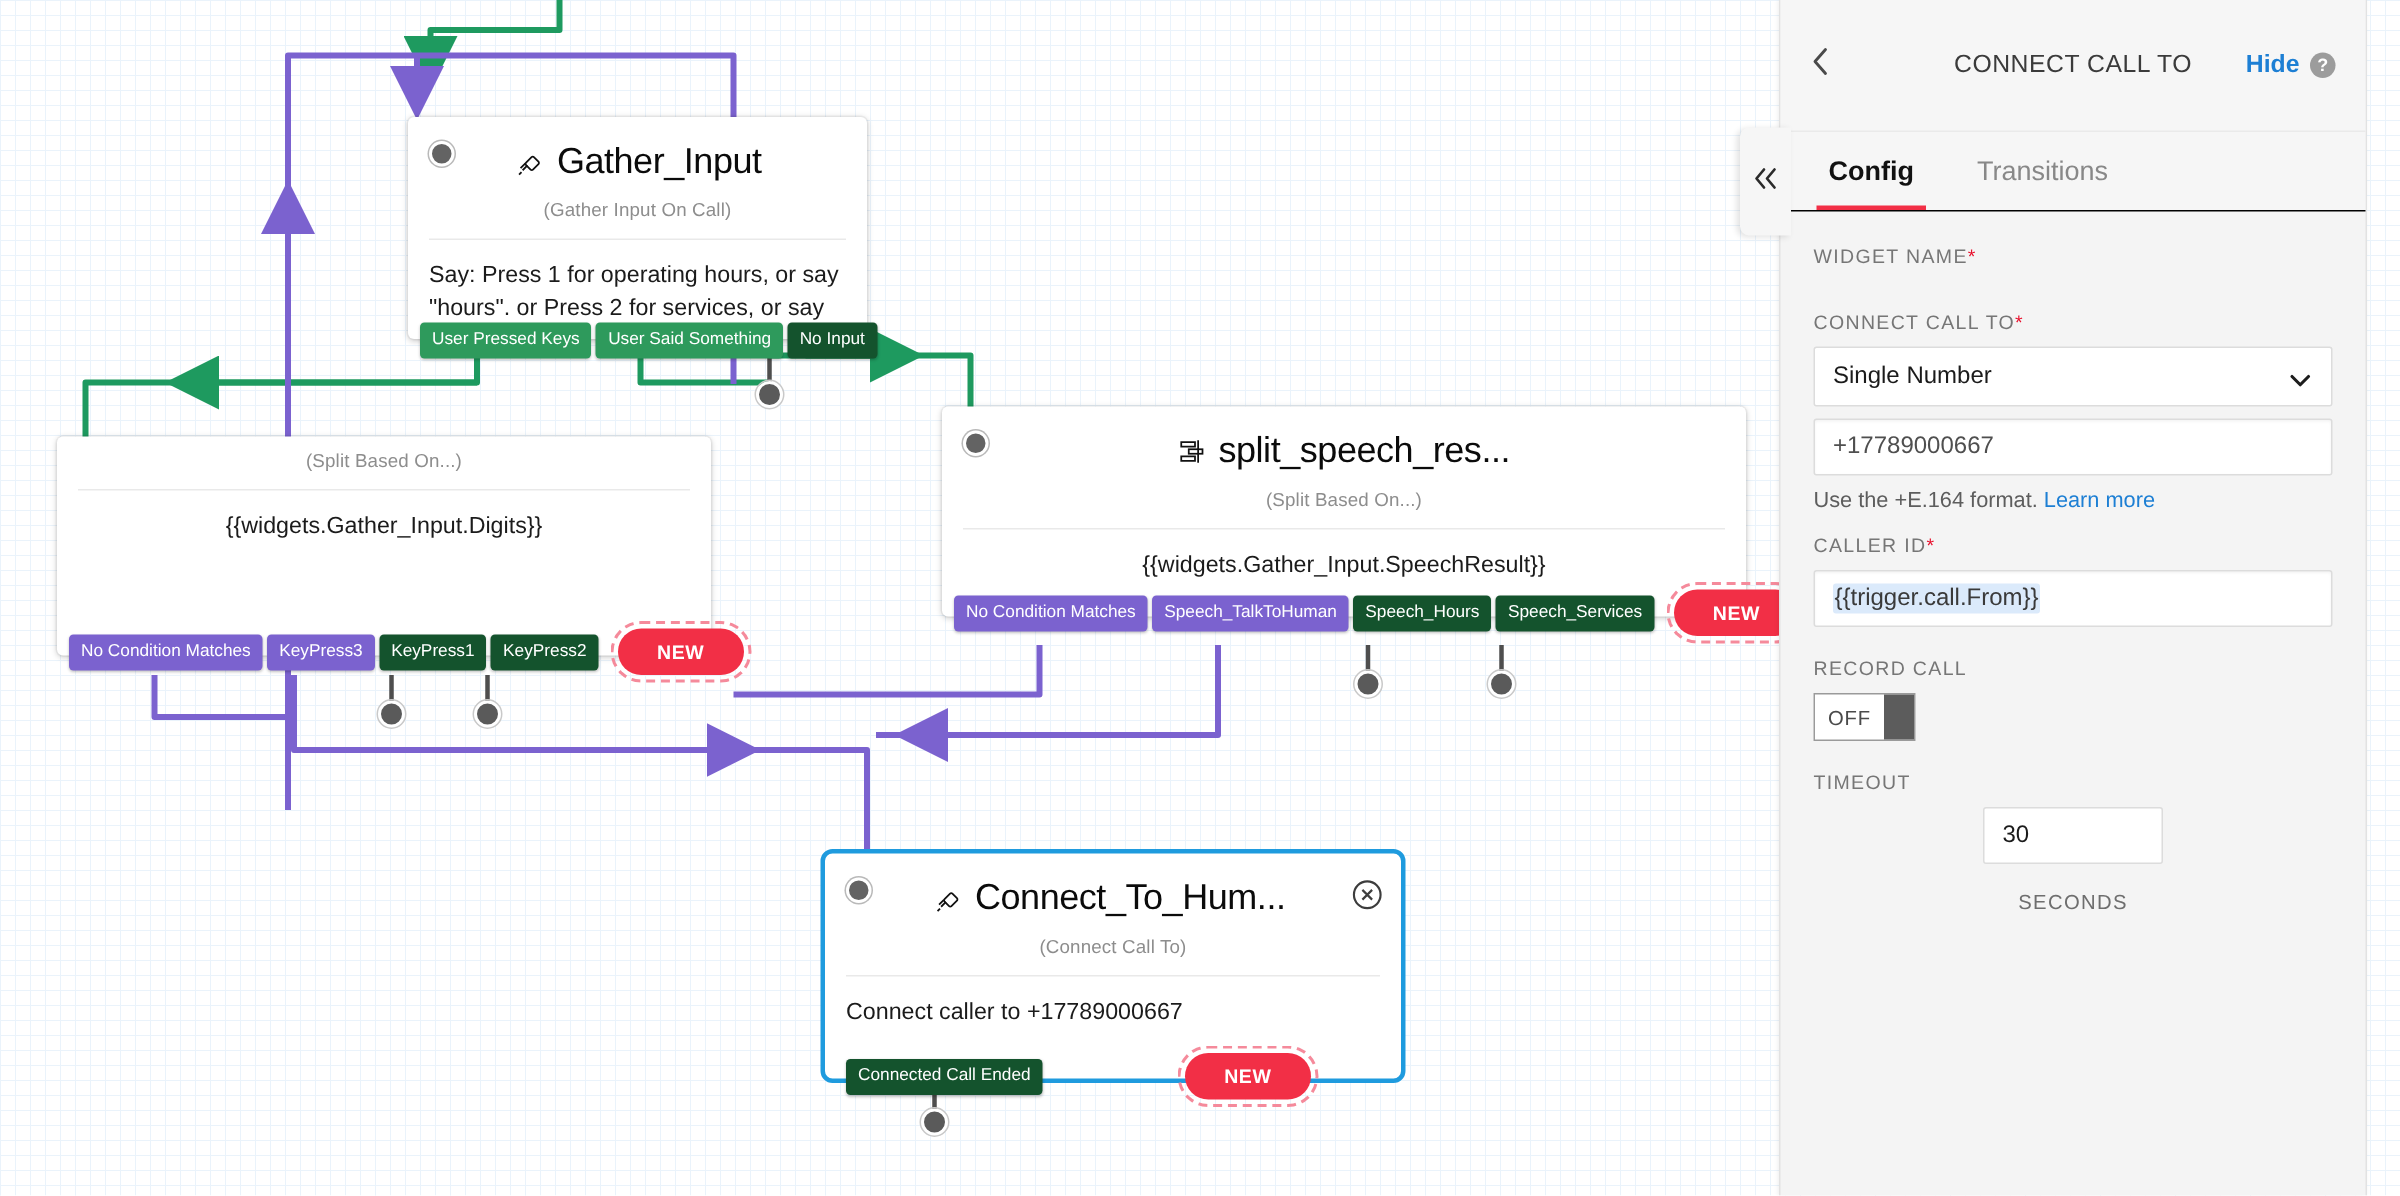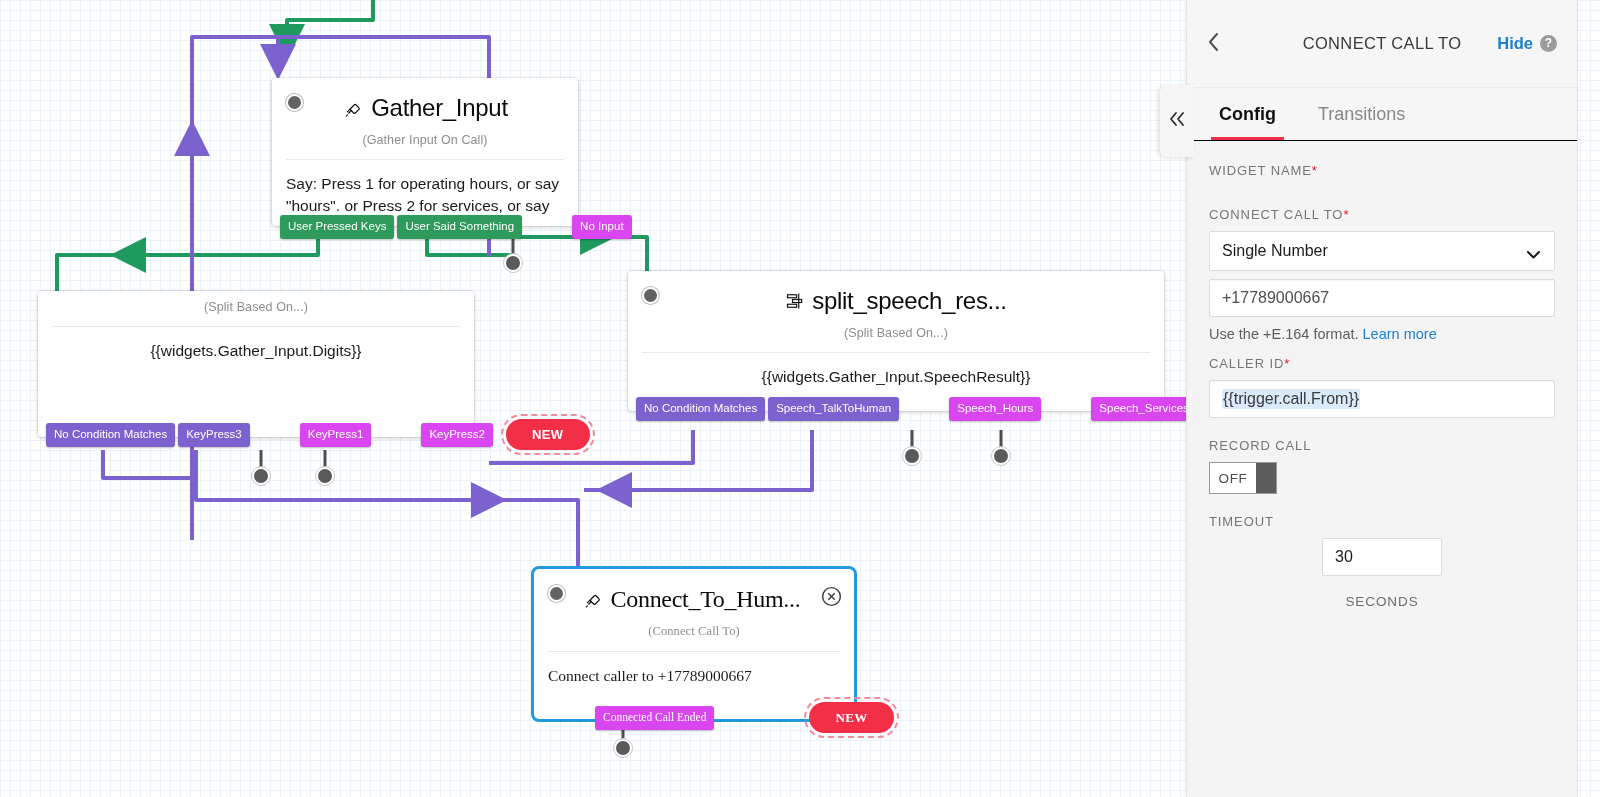--- a/index.html
+++ b/index.html
@@ -76,21 +76,21 @@
     position: absolute; left: 0; bottom: -13px;
     display: flex; align-items: center; gap: 3px;
     padding-left: 8px;
   }
   .pill {
     font-size: 11.5px; color: #fff; padding: 5px 8px 6px;
     border-radius: 3px; white-space: nowrap; line-height: 13px;
     box-shadow: 0 1px 2px rgba(0,0,0,.25);
   }
   .pill.green { background: #2e9a5c; }
-  .pill.gray  { background: #d946ef; margin-left: 47px; }
+  .pill.gray  { background: #14532d; }
   .pill.purple{ background: #7b62cf; }
   .pill.newbtn {
     background: #f22f46; color: #fff; font-size: 13px; font-weight: 700;
     padding: 9px 26px; border-radius: 22px;
     outline: 2px dashed #f58a9b; outline-offset: 3px;
     box-shadow: none; margin-left: 10px; letter-spacing: .4px;
   }
 
   
   #panel {
@@ -304,21 +304,21 @@
       <div class="node-body center">{{widgets.Gather_Input.SpeechResult}}</div>
       <div class="pills">
         <span class="pill purple">No Condition Matches</span>
         <span class="pill purple">Speech_TalkToHuman</span>
         <span class="pill gray">Speech_Hours</span>
         <span class="pill gray">Speech_Services</span>
         <span class="pill newbtn">NEW</span>
       </div>
     </div>
 
-    <div class="node selected" style="left:531px; top:566px; width:326px; height:156px;font-family:Liberation Serif, serif;">
+    <div class="node selected" style="left:547px; top:566px; width:390px; height:156px;">
       <div class="node-head">
         <span class="in-dot"></span>
         <div class="node-title shift">
           <span class="wicon">
             <svg width="22" height="22" viewBox="0 0 24 24">
                 <path d="M5.5 16.5 L9 13 M7 18 L10.5 14.5" stroke="#111" stroke-width="1.3" fill="none"></path>
                 <path d="M9.5 12.5 l4-4 a1.2 1.2 0 0 1 1.7 0 l3.3 3.3 a1.2 1.2 0 0 1 0 1.7 l-4 4 a1.2 1.2 0 0 1 -1.7 0 l-3.3 -3.3 a1.2 1.2 0 0 1 0 -1.7 z" stroke="#111" stroke-width="1.3" fill="none"></path>
                 <path d="M6.2 19.3 l-1.8 1.8" stroke="#111" stroke-width="1.3"></path>
               </svg>
           </span>

